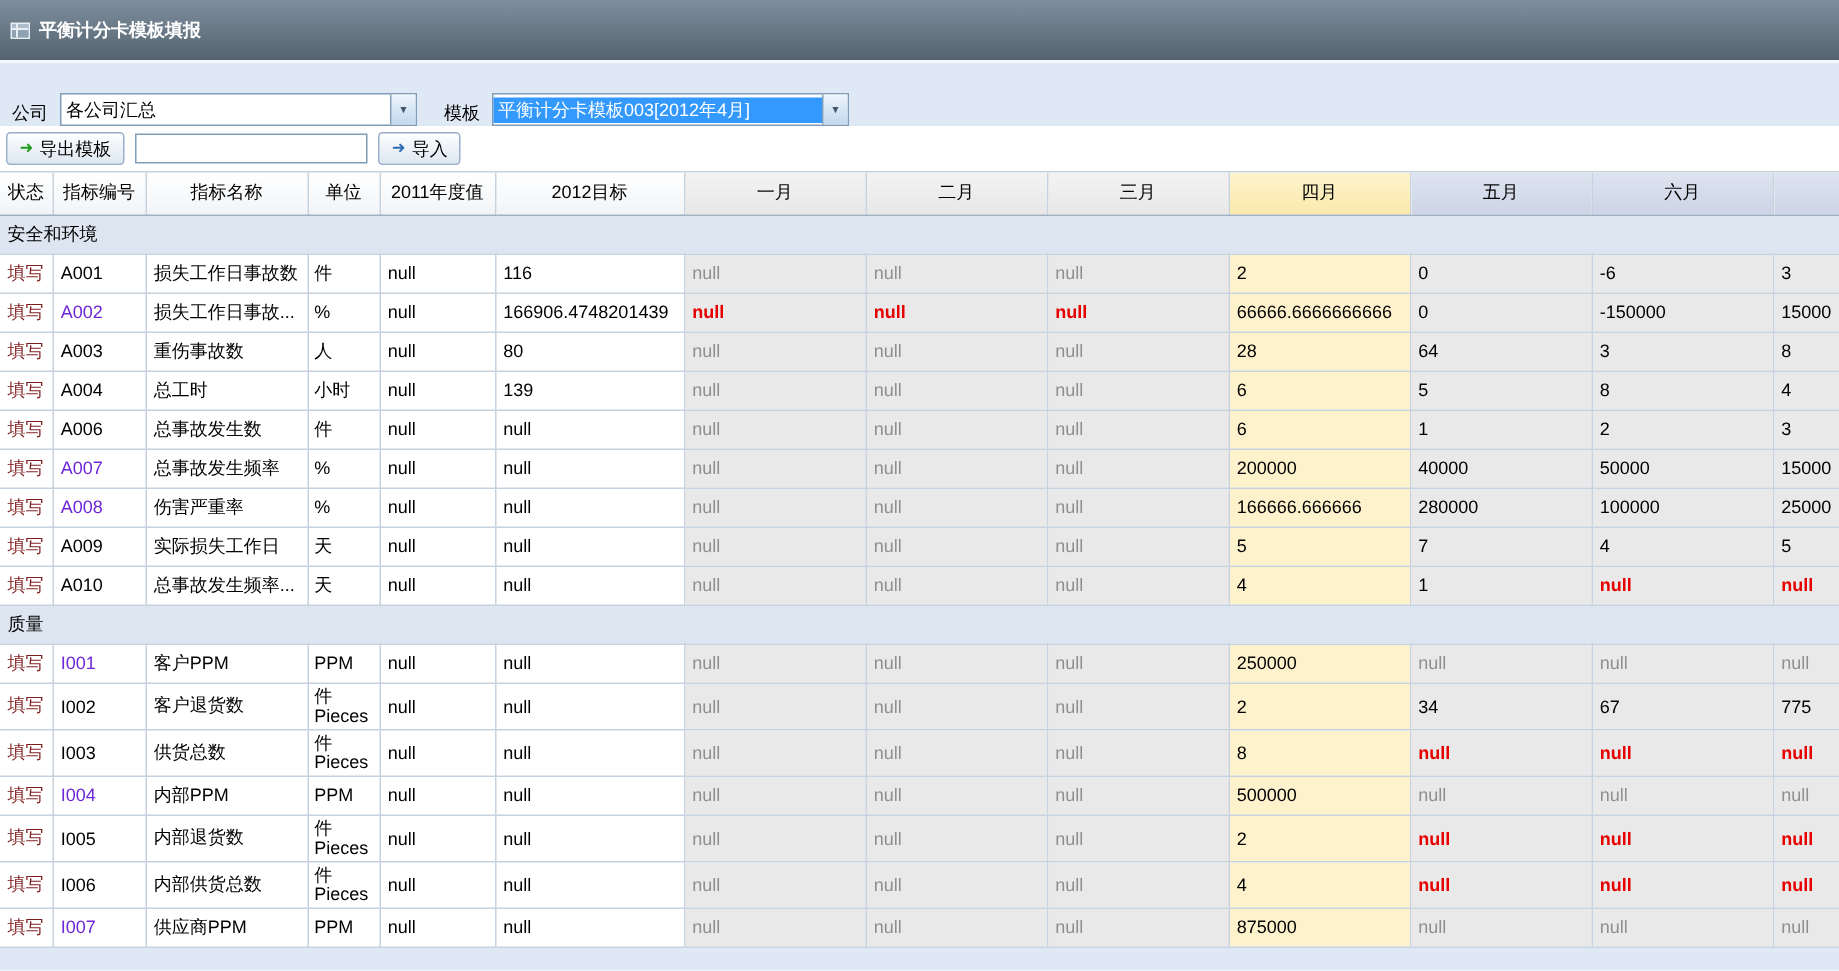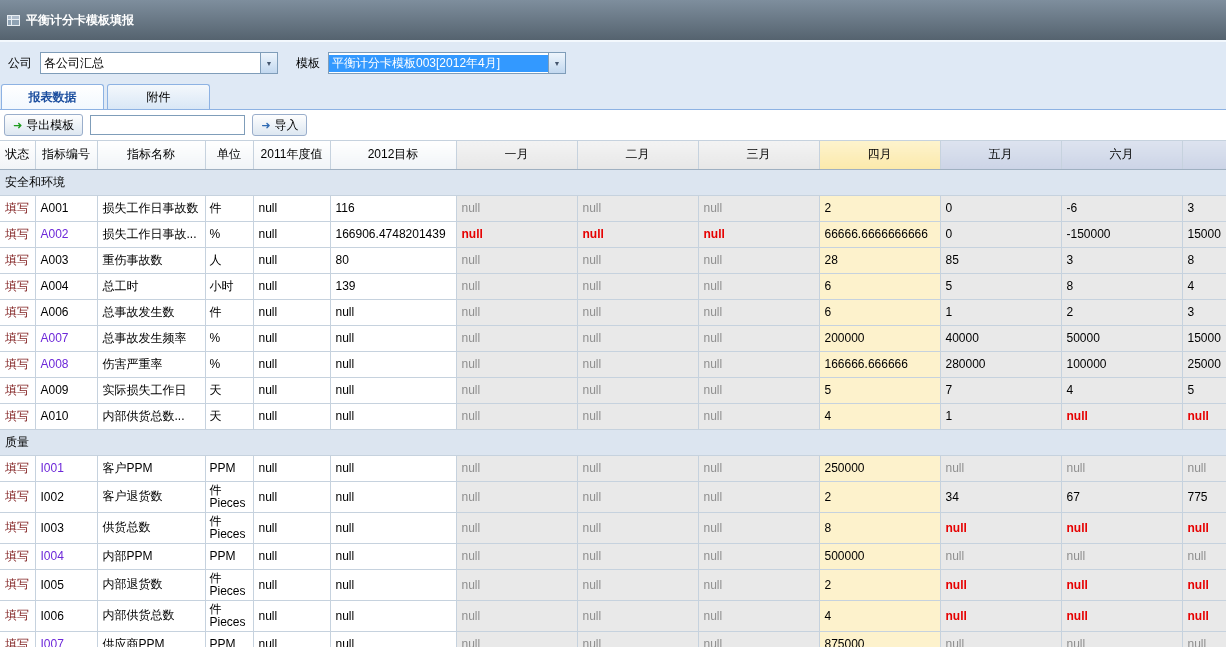--- a/index.html
+++ b/index.html
@@ -4,21 +4,21 @@
 <style>
   *{box-sizing:border-box;margin:0;padding:0;}
   html,body{width:1226px;height:647px;overflow:hidden;}
   body{font-family:"Liberation Sans","DejaVu Sans",sans-serif;font-size:12px;color:#000;background:#dfe9f5;}
 
   .titlebar{height:40px;background:linear-gradient(#7e8e9d,#55636f);color:#fff;display:flex;align-items:center;padding:0 7px;gap:6px;font-weight:bold;}
   .title-icon{width:13px;height:11px;border:1px solid #e8eef3;
     background:linear-gradient(to right,transparent 3px,#e8eef3 3px,#e8eef3 4px,transparent 4px),
     linear-gradient(to bottom,#aebccb 3px,#e8eef3 3px,#e8eef3 4px,#8fa2b3 4px);}
 
-  .toolbar{height:44px;display:flex;align-items:center;padding:0 8px;background:#dfe9f5;border-top:2px solid #f3f8fd;}
+  .toolbar{height:44px;display:flex;align-items:flex-end;padding:0 8px;background:#dfe9f5;border-top:2px solid #f3f8fd;}
   .tb-label{margin-right:8px;}
   .select{height:22px;border:1px solid #7f9db9;background:#fff;display:flex;align-items:center;cursor:pointer;}
   .company-select{width:238px;margin-right:18px;}
   .template-select{width:238px;}
   .select-text{flex:1;padding:0 3px;white-space:nowrap;overflow:hidden;}
   .select-text.highlighted{background:#3399ff;color:#fff;}
   .select-btn{width:17px;height:20px;border-left:1px solid #7f9db9;background:linear-gradient(#eef5fc,#c2d8ef);font-size:7px;color:#44566e;display:flex;align-items:center;justify-content:center;}
 
   .tabs{height:26px;background:#dfe9f5;display:flex;align-items:flex-end;padding-left:1px;border-bottom:1px solid #8db2e3;}
   .tab{height:25px;line-height:24px;min-width:103px;text-align:center;border:1px solid #8db2e3;border-bottom:none;border-radius:3px 3px 0 0;background:linear-gradient(#f4f8fc,#d9e7f6);margin-right:3px;cursor:pointer;}
@@ -64,24 +64,20 @@
       <span class="select-text">各公司汇总</span>
       <span class="select-btn">▼</span>
     </div>
     <span class="tb-label">模板</span>
     <div class="select template-select">
       <span class="select-text highlighted">平衡计分卡模板003[2012年4月]</span>
       <span class="select-btn">▼</span>
     </div>
   </div>
 
-  <div class="tabs">
-    <div class="tab active">报表数据</div>
-    <div class="tab">附件</div>
-  </div>
 
   <div class="content">
     <div class="actionbar">
       <button class="btn">
         <span class="icon export-ic">➜</span>
         <span>导出模板</span>
       </button>
       <input class="file-input" type="text" value="" style="">
       <button class="btn">
         <span class="icon import-ic">➜</span>
@@ -161,21 +157,21 @@
               <td class="c-status"><span class="fill-link">填写</span></td>
               <td class="c-code">A003</td>
               <td class="c-name">重伤事故数</td>
               <td class="c-unit">人</td>
               <td class="c-plain">null</td>
               <td class="c-plain">80</td>
               <td class="m-cell is-null">null</td>
               <td class="m-cell is-null">null</td>
               <td class="m-cell is-null">null</td>
               <td class="m-april">28</td>
-              <td class="m-cell">85</td>
+              <td class="m-cell">64</td>
               <td class="m-cell">3</td>
               <td class="m-cell">8</td>
             </tr>
             <tr class="data-row">
               <td class="c-status"><span class="fill-link">填写</span></td>
               <td class="c-code">A004</td>
               <td class="c-name">总工时</td>
               <td class="c-unit">小时</td>
               <td class="c-plain">null</td>
               <td class="c-plain">139</td>
@@ -243,21 +239,21 @@
               <td class="m-cell is-null">null</td>
               <td class="m-cell is-null">null</td>
               <td class="m-april">5</td>
               <td class="m-cell">7</td>
               <td class="m-cell">4</td>
               <td class="m-cell">5</td>
             </tr>
             <tr class="data-row">
               <td class="c-status"><span class="fill-link">填写</span></td>
               <td class="c-code">A010</td>
-              <td class="c-name">内部供货总数...</td>
+              <td class="c-name">总事故发生频率...</td>
               <td class="c-unit">天</td>
               <td class="c-plain">null</td>
               <td class="c-plain">null</td>
               <td class="m-cell is-null">null</td>
               <td class="m-cell is-null">null</td>
               <td class="m-cell is-null">null</td>
               <td class="m-april">4</td>
               <td class="m-cell">1</td>
               <td class="m-cell red">null</td>
               <td class="m-cell red">null</td>

